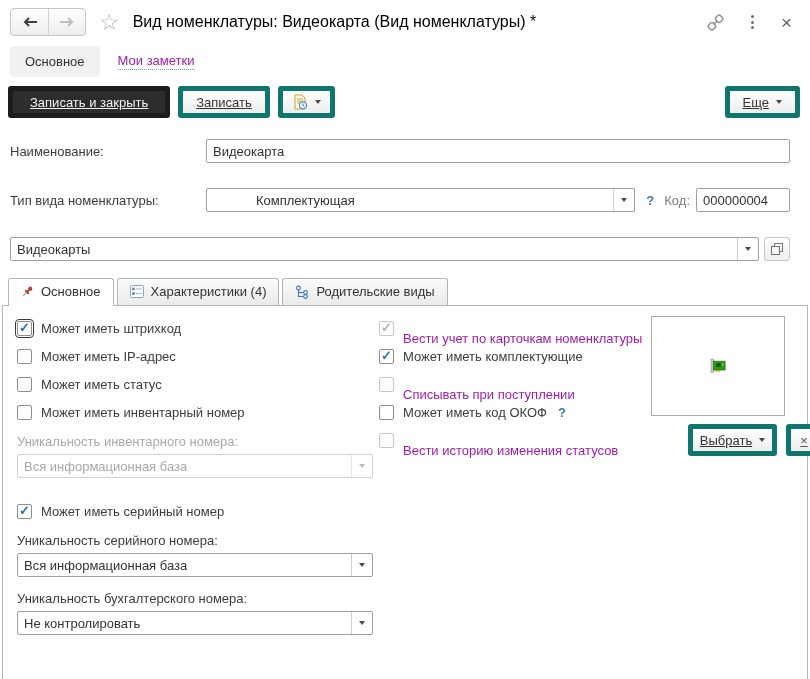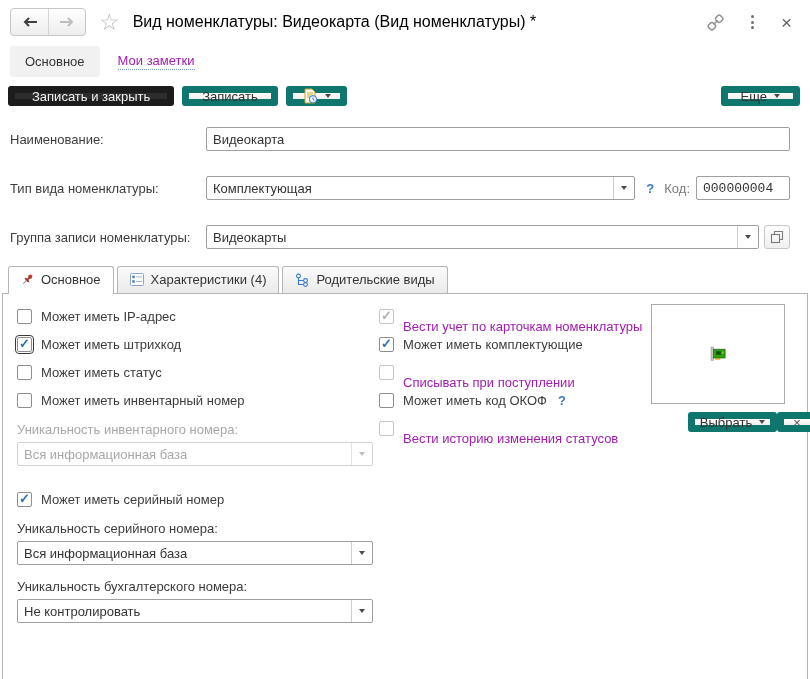--- a/index.html
+++ b/index.html
@@ -19,23 +19,23 @@
   .header-right { margin-left:auto; display:flex; align-items:center; gap:25px; }
   .kebab { display:flex; flex-direction:column; gap:2.5px; cursor:pointer; padding:2px; }
   .kebab i { width:3px; height:3px; border-radius:50%; background:#6f6f6f; }
   .winclose { font-size:19px; color:#666; line-height:1; cursor:pointer; }
   
   .subnav { display:flex; align-items:center; margin-top:10px; padding-left:10px; }
   .subnav-active { background:#f1f1f1; border-radius:3px; padding:8px 15px; color:#333; cursor:default; }
   .subnav-link { margin-left:18px; color:#a21caf; border-bottom:1px dotted #7a9cc9; padding-bottom:1px; cursor:pointer; }
   
   .toolbar { display:flex; align-items:center; margin-top:9px; padding:0 10px 0 8px; gap:8px; }
-  .btn { height:20px; display:inline-flex; align-items:center; gap:7px; padding:0 13px;
-         background:linear-gradient(#fefefe,#eeeeee); border:7px solid #0f766e; border-radius:3px;
-         color:#333; cursor:pointer; font-size:13px; }
+  .btn { height:32px; display:inline-flex; align-items:center; gap:7px; padding:0 13px;
+         background:linear-gradient(#fefefe,#eeeeee); border:5px solid #0f766e; border-radius:3px;
+         color:#333; cursor:pointer; font-size:13px;text-decoration:underline; }
   .btn-primary { background:#2d2d2d; border-color:#1c1c1c; color:#f2f2f2; padding:0 17px; }
   .caret { width:0; height:0; border-left:3.5px solid transparent; border-right:3.5px solid transparent;
            border-top:4.5px solid #4a4a4a; }
   .toolbar-spacer { flex:1; }
   
   .fields { margin-top:13px; padding:0 20px 0 10px; }
   .frow { display:flex; align-items:center; height:40px; margin-bottom:9px; }
   .flabel { width:196px; flex:none; color:#3c3c3c; }
   .tinput { height:24px; border:1px solid #9f9f9f; border-radius:2px; padding:0 6px;
             font:inherit; color:#333; outline:none; background:#fff; }
@@ -72,21 +72,21 @@
   .cbrow.disabled { cursor:default; }
   .cbrow.disabled .cb { border-color:#c6c6c6; color:#b2b2b2; }
   .cbrow.disabled .cblabel { color:#a21caf;margin-top:20px; }
   .cblabel { color:#3c3c3c; }
   .grouplabel { color:#3c3c3c; margin:8px 0 5px; }
   .grouplabel.disabled { color:#a8a8a8; }
   .mt8 { margin-top:19px; }
   .mt14 { margin-top:14px; }
   .imgbox { width:134px; height:100px; border:1px solid #ababab; background:#fff;
             display:flex; align-items:center; justify-content:center; }
-  .btnrow { display:flex; margin-top:8px;padding-left:37px; }
+  .btnrow { display:flex; gap:9px; margin-top:8px;padding-left:37px; }
   .select-btn { width:89px; justify-content:center; }
   .x-btn { width:34px; justify-content:center; color:#555; font-size:13px; }
 </style>
 </head>
 <body>
 
 <div class="header">
   <div class="nav-group">
     <div class="nav-btn">
       <svg width="16" height="12" viewBox="0 0 16 12" fill="none" stroke="#3f3f3f" stroke-width="2">
@@ -148,33 +148,32 @@
 
 <div class="fields">
 
   <div class="frow">
     <span class="flabel">Наименование:</span>
     <input class="tinput grow" value="Видеокарта" style="">
   </div>
 
   <div class="frow">
     <span class="flabel">Тип вида номенклатуры:</span>
-    <div class="combo" style="width:430px;">
+    <div class="combo" style="width:430px;padding-left:43px;">
       <span class="combo-text">Комплектующая</span>
       <span class="combo-arrow">
           <span class="caret"></span>
         </span>
     </div>
     <span class="help">?</span>
     <span class="code-label">Код:</span>
-    <input class="tinput" style="width: 94px; margin-left: 6px; font-family: Liberation Mono, monospace;" value="000000004">
+    <input class="tinput" style="width: 94px; margin-left: 6px;" value="000000004">
   </div>
 
   <div class="frow">
-    <span class="flabel">Группа записи номенклатуры:</span>
     <div class="combo grow">
       <span class="combo-text">Видеокарты</span>
       <span class="combo-arrow">
           <span class="caret"></span>
         </span>
     </div>
     <span class="sq-btn">
       <svg width="14" height="14" viewBox="0 0 14 14" fill="none" stroke="#7a7a7a" stroke-width="1.1">
         <rect x="1.5" y="4.5" width="8" height="8"></rect>
         <path d="M4.5 4.5 v-3 h8 v8 h-3"></path>
@@ -214,26 +213,26 @@
       <circle cx="10.5" cy="11.5" r="1.9" fill="#fff"></circle>
     </svg>
     <span>Родительские виды</span>
   </div>
 </div>
 
 <div class="panel">
 
   <div class="col-left">
     <div class="cbrow">
-      <span class="cb"></span>
-      <span class="cblabel">Может иметь IP-адрес</span>
-    </div>
-    <div class="cbrow">
       <span class="cb checked focused"></span>
       <span class="cblabel">Может иметь штрихкод</span>
+    </div>
+    <div class="cbrow">
+      <span class="cb"></span>
+      <span class="cblabel">Может иметь IP-адрес</span>
     </div>
     <div class="cbrow">
       <span class="cb"></span>
       <span class="cblabel">Может иметь статус</span>
     </div>
     <div class="cbrow">
       <span class="cb"></span>
       <span class="cblabel">Может иметь инвентарный номер</span>
     </div>
 

